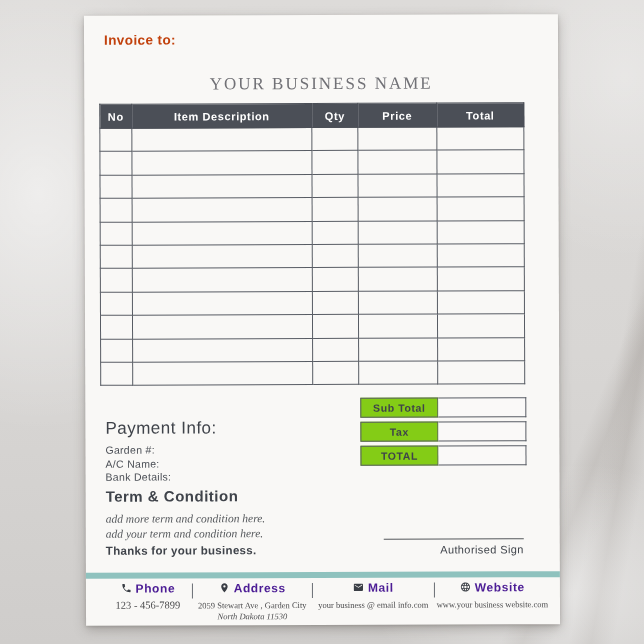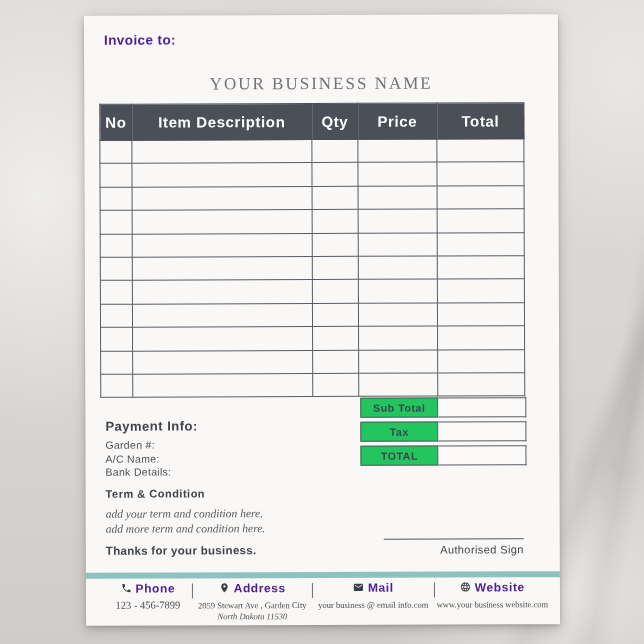--- a/index.html
+++ b/index.html
@@ -17,55 +17,55 @@
       linear-gradient(180deg, #dddbd9 0%, #d8d6d4 55%, #cfcdcb 100%);
   }
 
   .paper{
     position:absolute; left:85px; top:15px; width:474px; height:610px;
     background:#f9f8f6;
     box-shadow:0 4px 12px rgba(80,75,70,0.35), 0 1px 3px rgba(80,75,70,0.25);
     transform:rotate(-0.2deg);
   }
 
-  .invoice-to{ position:absolute; left:20px; top:17px; font-size:13.5px; font-weight:bold; color:#4c1d95; letter-spacing:0.4px; }
+  .invoice-to{ position:absolute; left:20px; top:17px; font-size:13.5px; font-weight:bold; color:#c2410c; letter-spacing:0.4px; }
   .invoice-meta{ position:absolute; left:278px; top:19px; font-size:12.5px; font-weight:bold; color:#3f434a; line-height:17px; letter-spacing:0.4px; }
 
   .business-name{
     position:absolute; left:0; top:59px; width:100%; text-align:center;
     font-family:"Liberation Serif", serif; font-size:17px; letter-spacing:2px;
     color:#717176;
   }
 
   table.items{
     position:absolute; left:15px; top:88px; width:424px;
     border-collapse:collapse; table-layout:fixed;
   }
   table.items th{
-    background:#4b4f57; color:#ffffff; font-size:15px; font-weight:bold;
-    letter-spacing:0.6px; height:36px; border:1px solid #4b4f57; text-align:center;
+    background:#4b4f57; color:#ffffff; font-size:11px; font-weight:bold;
+    letter-spacing:0.6px; height:24px; border:1px solid #4b4f57; text-align:center;
   }
   table.items td{ height:23.4px; border:1px solid #585c64; background:transparent; }
   .col-no{width:32px;} .col-desc{width:180px;} .col-qty{width:46px;} .col-price{width:79px;} .col-total{width:87px;}
 
   .summary{ position:absolute; left:275px; top:383px; width:166px; }
   .srow{ display:flex; height:20px; margin-bottom:4px; }
   .slabel{
-    width:78px; background:#22c55e; border:1px solid #585c64;
+    width:78px; background:#84cc16; border:1px solid #585c64;
     font-size:10.5px; font-weight:bold; color:#3f434a; letter-spacing:0.6px;
     display:flex; align-items:center; justify-content:center;
   }
   .svalue{ width:88px; border:1px solid #585c64; border-left:none; background:#faf9f8; }
 
   .payment{ position:absolute; left:20px; top:403px; color:#3f434a; }
-  .payment .ptitle{ font-size:13px; font-weight:bold; letter-spacing:0.5px; margin-bottom:5px; }
+  .payment .ptitle{ font-size:17px; font-weight:normal; letter-spacing:0.5px; margin-bottom:5px; }
   .payment .pline{ font-size:10.5px; line-height:13.5px; color:#4a4e55; letter-spacing:0.3px; }
 
   .terms{ position:absolute; left:20px; top:472px; }
-  .terms .ttitle{ font-size:11px; font-weight:bold; color:#3f434a; letter-spacing:0.5px; margin-bottom:7px; }
+  .terms .ttitle{ font-size:15px; font-weight:bold; color:#3f434a; letter-spacing:0.5px; margin-bottom:7px; }
   .terms .tline{ font-family:"Liberation Serif", serif; font-style:italic; font-size:11.5px; line-height:15px; color:#55585c; }
 
   .thanks{ position:absolute; left:20px; top:529px; font-size:11.5px; font-weight:600; color:#3f434a; letter-spacing:0.3px; }
 
   .sign{ position:absolute; left:298px; top:510px; width:140px; text-align:right; }
   .sign-line{ border-bottom:1px solid #55585c; height:15px; margin-bottom:4px; }
   .sign-label{ font-size:11px; color:#3f434a; letter-spacing:0.4px; }
 
   .footer-bar{ position:absolute; left:0; top:557px; width:100%; height:6px; background:#8fc2be; }
 
@@ -204,22 +204,22 @@
 
     <div class="payment">
       <div class="ptitle">Payment Info:</div>
       <div class="pline">Garden #:</div>
       <div class="pline">A/C Name:</div>
       <div class="pline">Bank Details:</div>
     </div>
 
     <div class="terms">
       <div class="ttitle">Term &amp; Condition</div>
+      <div class="tline">add more term and condition here.</div>
       <div class="tline">add your term and condition here.</div>
-      <div class="tline">add more term and condition here.</div>
     </div>
 
     <div class="thanks">Thanks for your business.</div>
 
     <div class="sign">
       <div class="sign-line"></div>
       <div class="sign-label">Authorised Sign</div>
     </div>
 
     <div class="footer-bar"></div>

